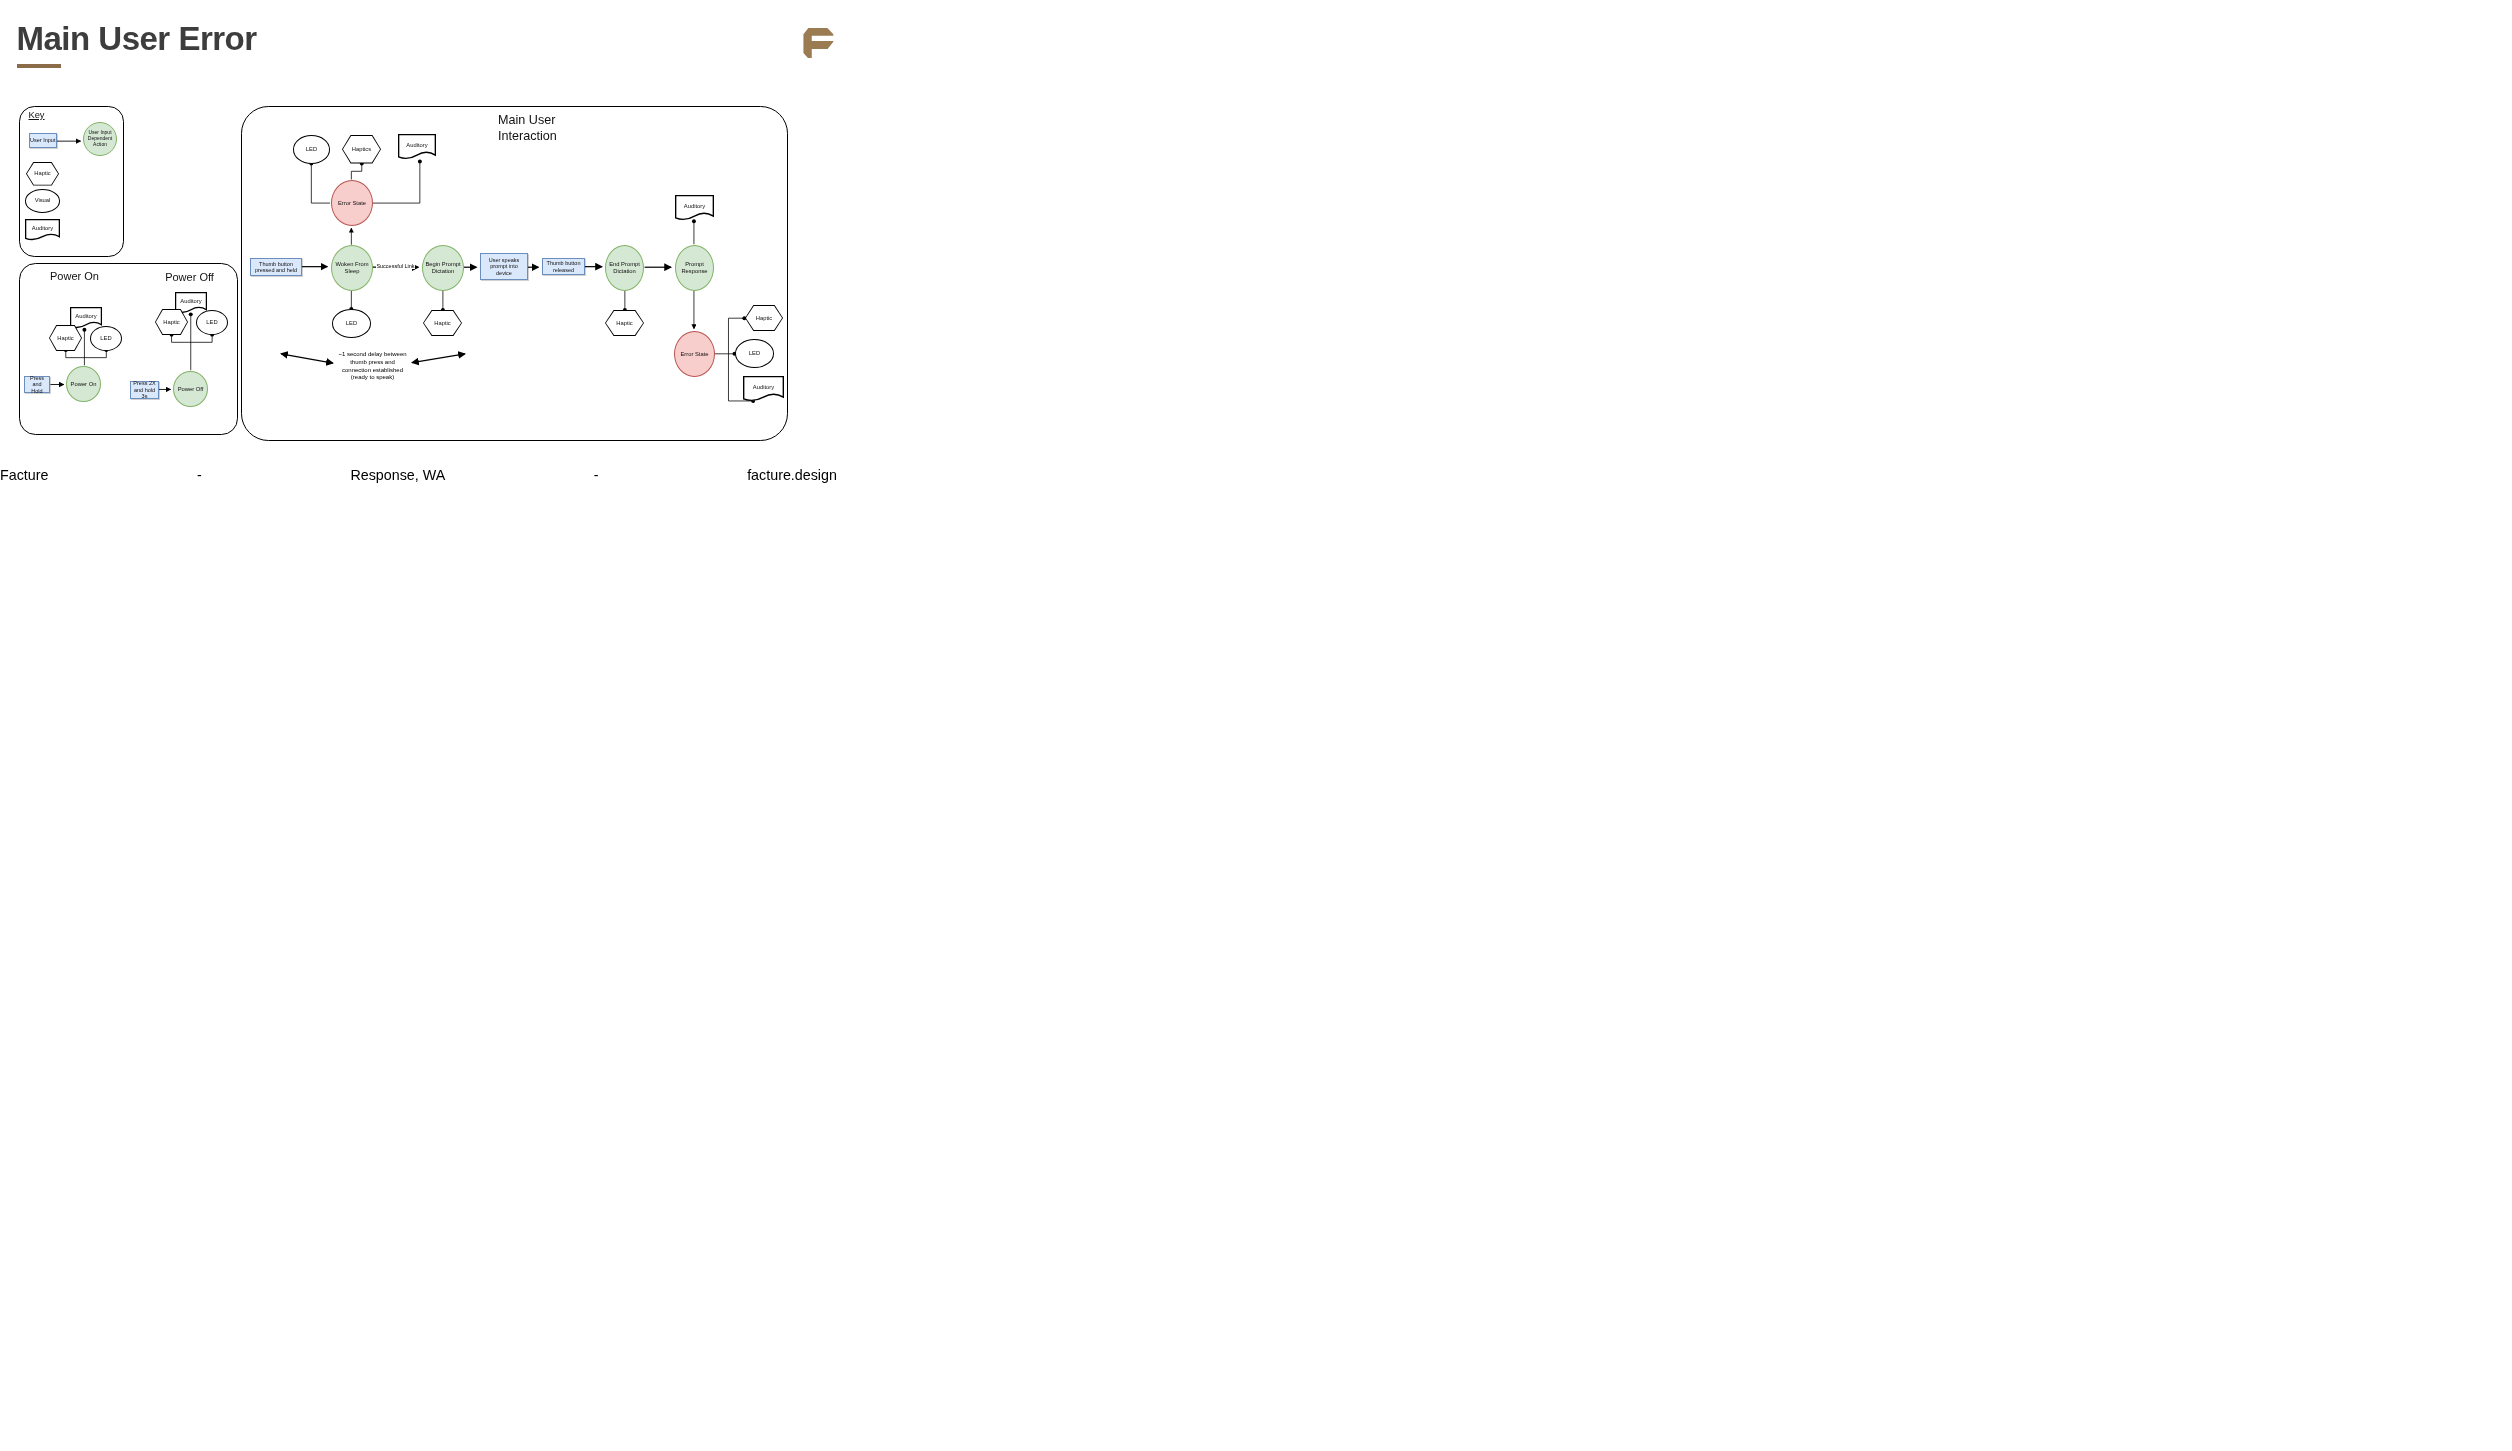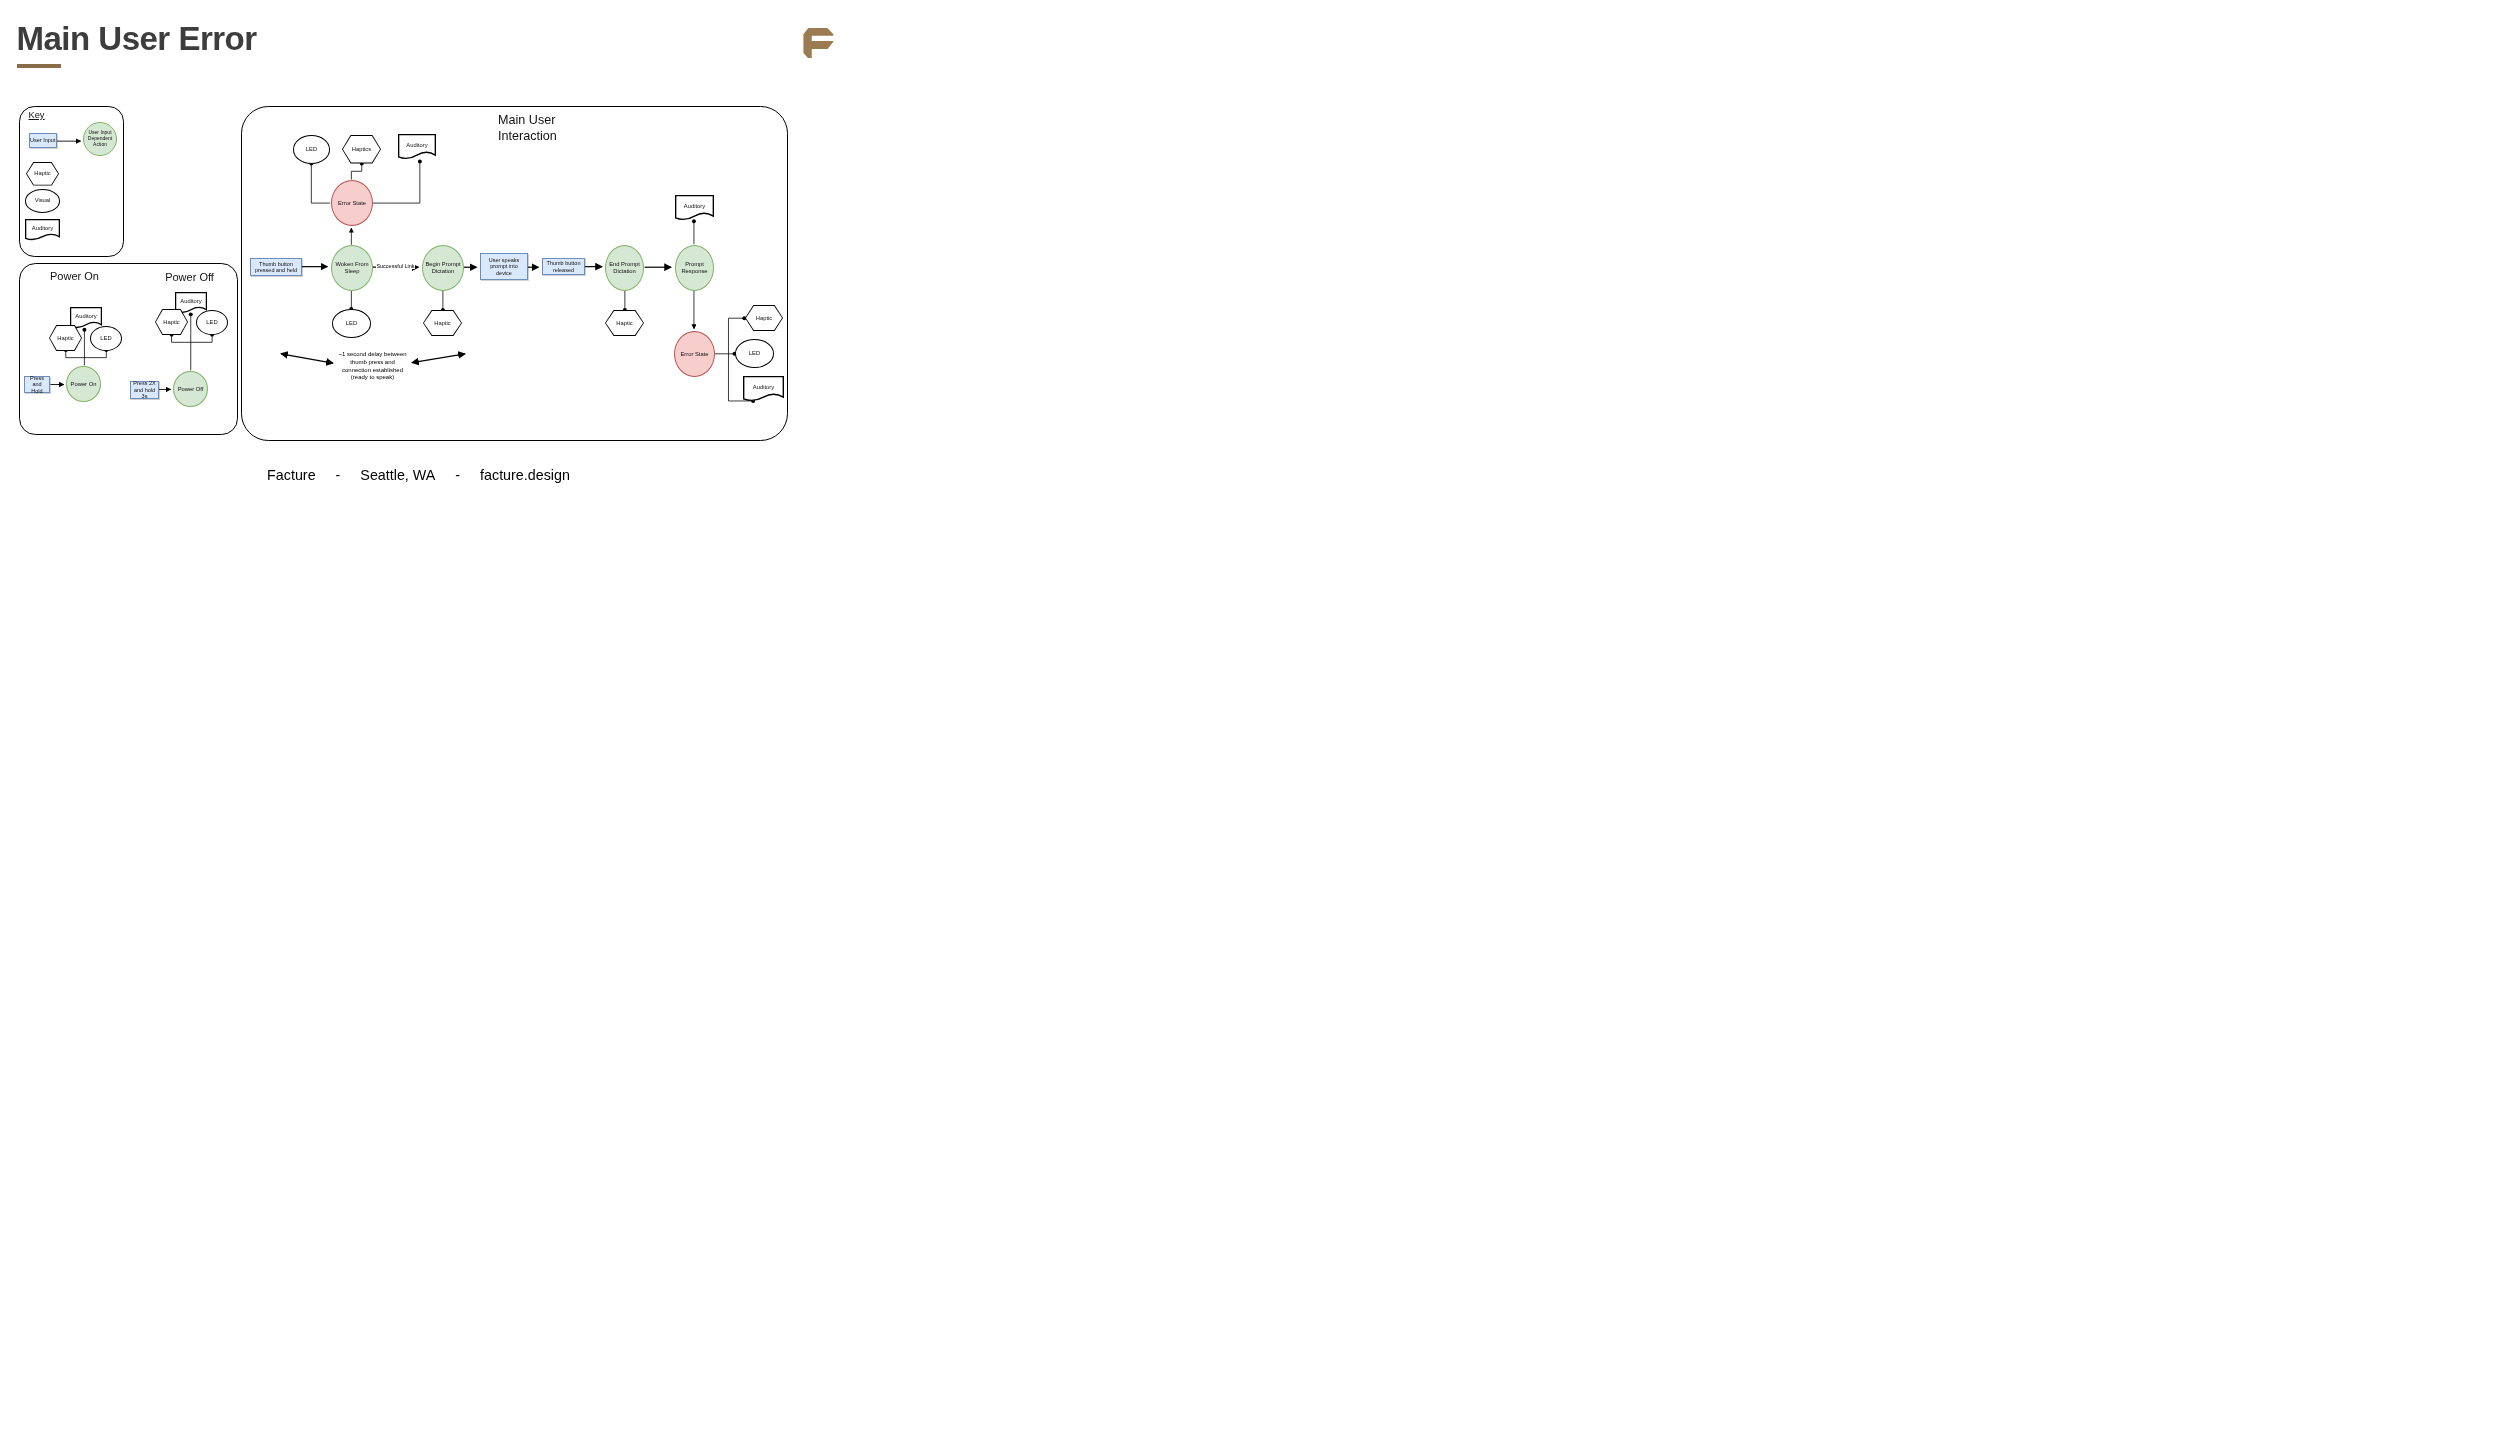--- a/index.html
+++ b/index.html
@@ -46,21 +46,21 @@
   .key-title{left:28.5px;top:110px;font-size:9.3px;text-decoration:underline;}
   .pon-title{left:47px;top:270px;width:55px;text-align:center;font-size:11px;}
   .poff-title{left:162px;top:271px;width:55px;text-align:center;font-size:11px;}
   .main-title{left:498px;top:112px;font-size:12.6px;line-height:1.3;white-space:pre-line;}
 
   .link-label{position:absolute;left:376px;top:263px;width:39px;text-align:center;
       font-size:5.5px;background:#fff;z-index:3;}
   .delay-note{position:absolute;left:327px;top:351px;width:91px;text-align:center;
       font-size:6px;line-height:1.3;white-space:pre-line;z-index:2;}
 
-  .footer{position:absolute;left:0;top:467px;width:100%;display:flex;justify-content:center;
+  .footer{position:absolute;left:0;top:467px;width:100%;display:flex;justify-content:space-between;
       gap:20px;font-size:14.3px;color:#000;z-index:2;}
 </style>
 </head>
 <body>
 
 <div class="page">
 
   <div class="h1">Main User Error</div>
   <div class="title-underline"></div>
   <svg class="logo" viewBox="0 0 250 300">
@@ -278,19 +278,19 @@
   </div>
 
   <div class="delay-note">~1 second delay between
 thumb press and
 connection established
 (ready to speak)</div>
 
   <div class="footer">
     <span>Facture</span>
     <span>-</span>
-    <span>Seattle, WA</span>
+    <span>Response, WA</span>
     <span>-</span>
     <span>facture.design</span>
   </div>
 
 </div>
 
 
 </body></html>

